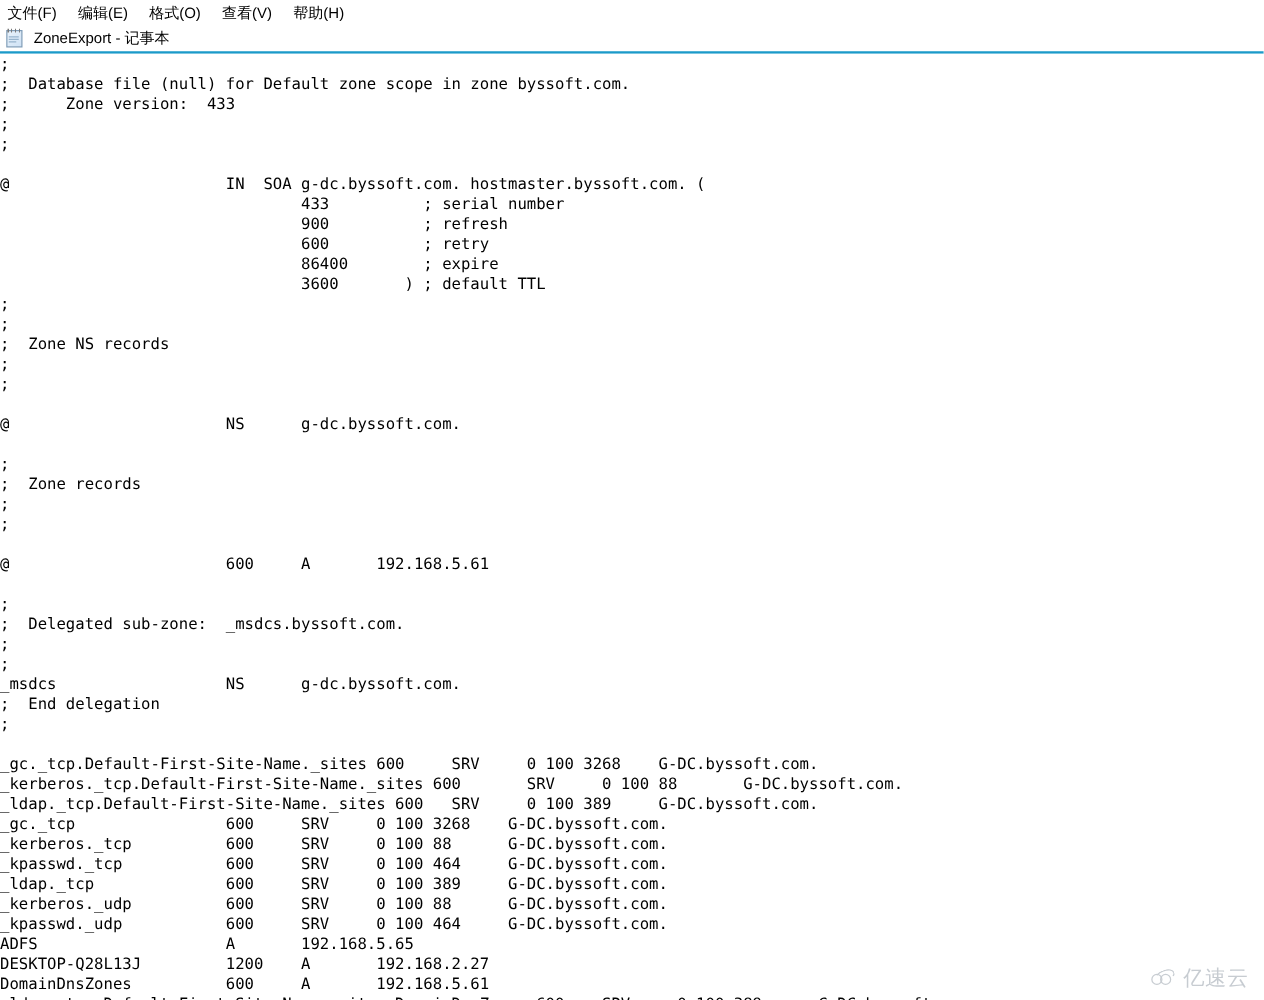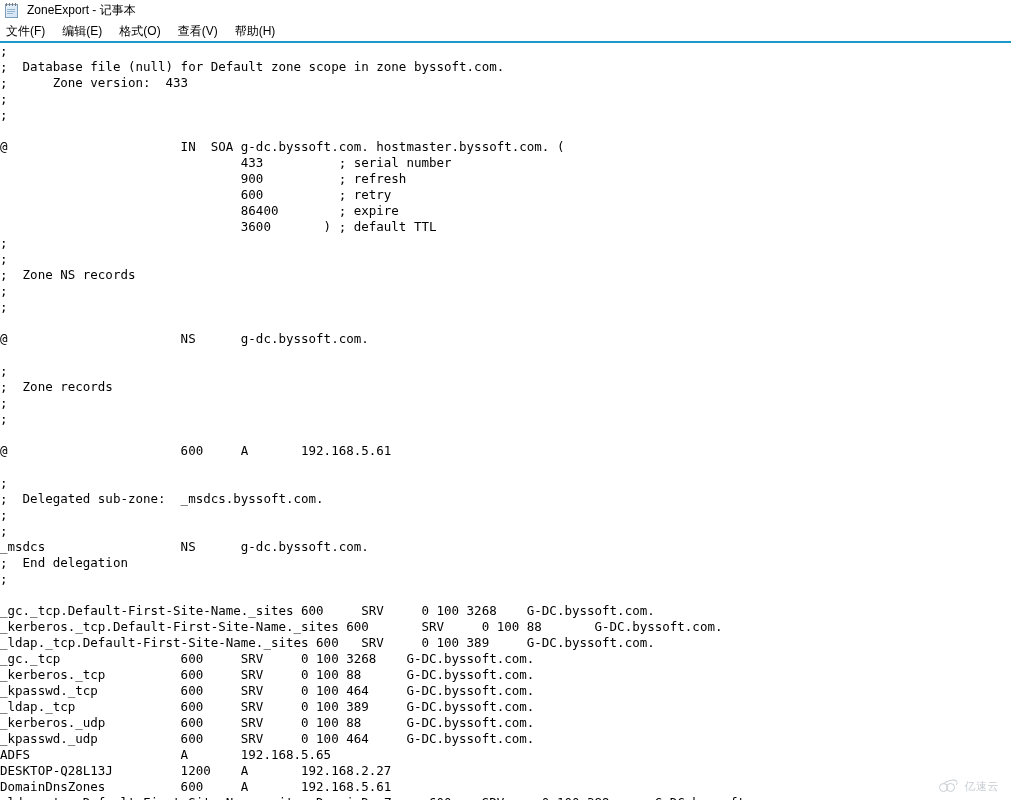--- a/index.html
+++ b/index.html
@@ -162,48 +162,48 @@
     width: 16px; height: 9px;
     border: 1.6px solid #9aa3ad;
     border-bottom-color: transparent;
     border-left-color: transparent;
     border-radius: 50%;
     box-sizing: border-box;
     transform: rotate(-20deg);
   }
   #watermark .wm-text {
     font-family: Liberation Mono, monospace;
-    font-size: 11px;
+    font-size: 17px;
     color: #9aa3ad;
     letter-spacing: 0.5px;
     white-space: nowrap;
   }
 </style>
 </head>
 <body>
 
 <div id="window">
+
+  <div id="menubar">
+    <div class="menu-item">文件(F)</div>
+    <div class="menu-item">编辑(E)</div>
+    <div class="menu-item">格式(O)</div>
+    <div class="menu-item">查看(V)</div>
+    <div class="menu-item">帮助(H)</div>
+  </div>
 
   <div id="titlebar">
     <div id="app-icon">
       <div class="pad"></div>
       <div class="spiral"></div>
       <div class="ln l1"></div>
       <div class="ln l2"></div>
       <div class="ln l3"></div>
     </div>
     <div id="title-text">ZoneExport - 记事本</div>
-  </div>
-
-  <div id="menubar">
-    <div class="menu-item">文件(F)</div>
-    <div class="menu-item">编辑(E)</div>
-    <div class="menu-item">格式(O)</div>
-    <div class="menu-item">查看(V)</div>
-    <div class="menu-item">帮助(H)</div>
   </div>
 
   <div id="separator"></div>
 
   <div id="client">
     <pre id="textarea">;
 ;  Database file (null) for Default zone scope in zone byssoft.com.
 ;      Zone version:  433
 ;
 ;

